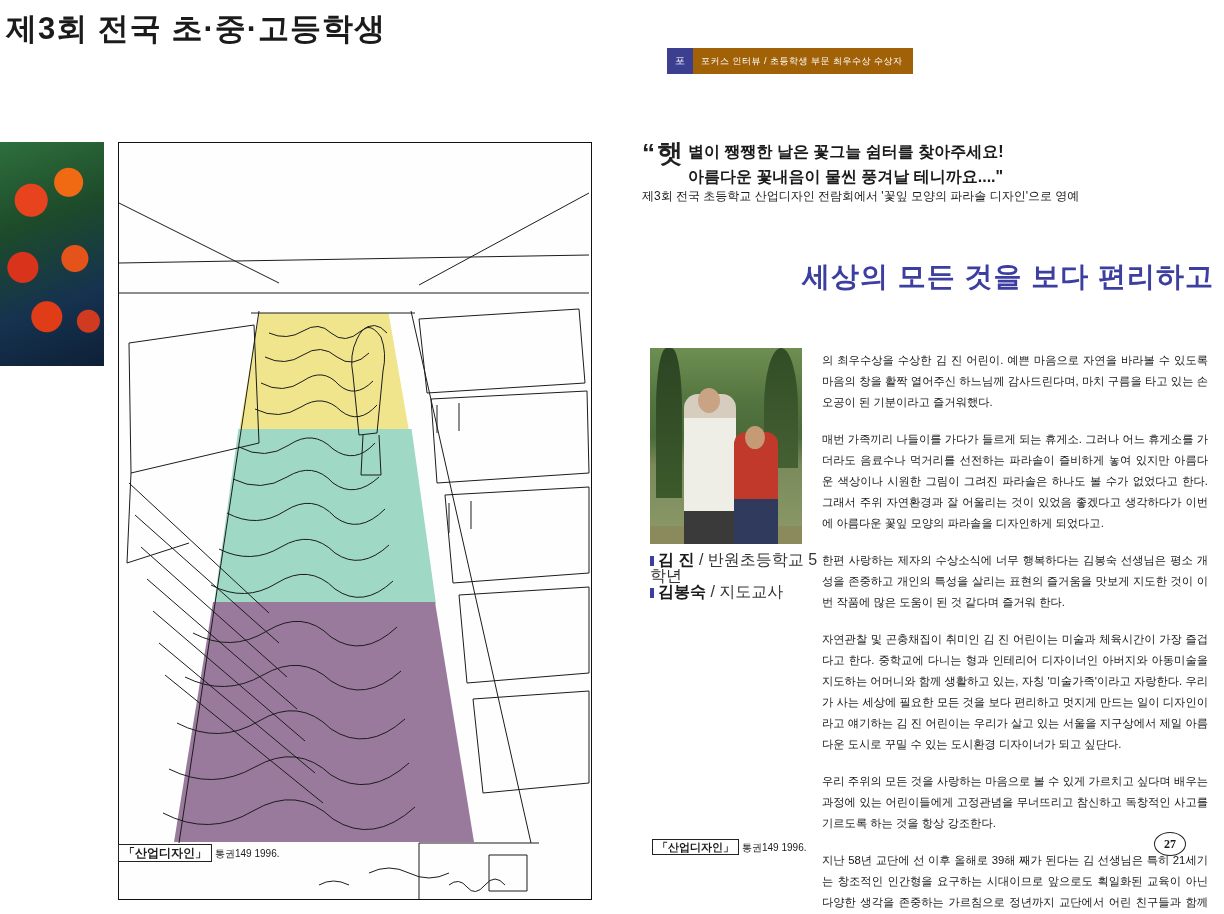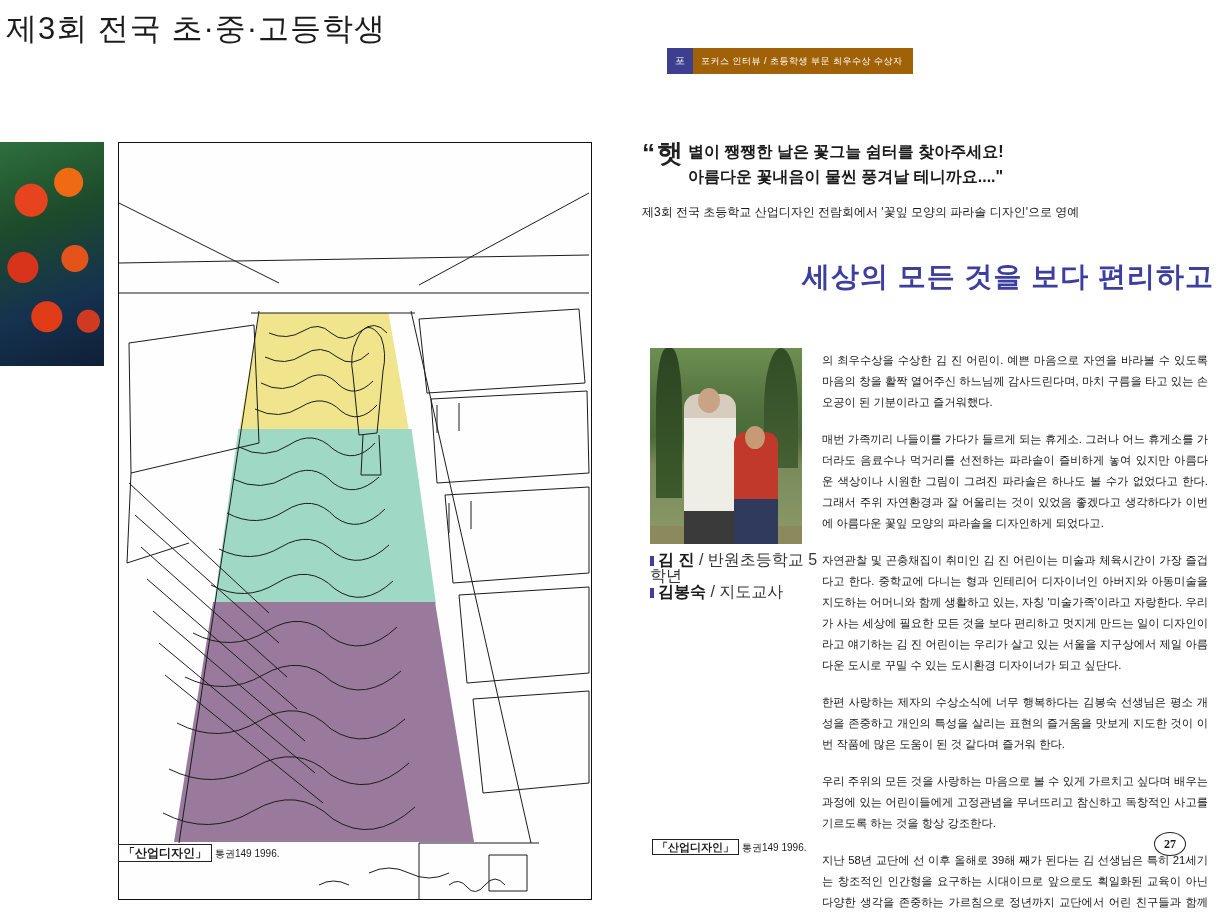--- a/index.html
+++ b/index.html
@@ -19,21 +19,21 @@
   
   #left-page {
     position: absolute;
     left: 0; top: 0;
     width: 612px; height: 914px;
   }
 
   .headline {
     position: absolute;
     left: 6px;
-    font-weight: normal;
+    font-weight: bold;
     color: #1b1b1b;
     letter-spacing: 1px;
     white-space: nowrap;
   }
   #headline-1 { top: 8px; font-size: 31px; }
   #headline-2 { top: 60px; font-size: 31px; }
 
   
   #flower-photo {
     position: absolute;
@@ -143,21 +143,21 @@
   #lead-block .q-line1, #lead-block .q-line2 {
     font-size: 16px;
     font-weight: bold;
     margin-left: 46px;
   }
   #lead-block .q-line1 { padding-top: 2px; }
   #lead-block .q-line2 { margin-top: 4px; }
   #lead-block .q-sub {
     clear: both;
     font-size: 12px;
-    margin-top: 16px;
+    margin-top: 0;
   }
 
   
   #main-title {
     position: absolute;
     left: 190px; top: 258px;
     width: 420px;
     text-align: right;
     font-size: 28px;
     font-weight: bold;
@@ -376,22 +376,22 @@
     </div>
     <div>
       <span class="marker"></span><span class="name">김봉숙</span>
       <span class="role">/ <span>지도교사</span></span>
     </div>
   </div>
 
   <div id="body-col">
     <p>의 최우수상을 수상한 김 진 어린이. 예쁜 마음으로 자연을 바라볼 수 있도록 마음의 창을 활짝 열어주신 하느님께 감사드린다며, 마치 구름을 타고 있는 손오공이 된 기분이라고 즐거워했다.</p>
     <p>매번 가족끼리 나들이를 가다가 들르게 되는 휴게소. 그러나 어느 휴게소를 가더라도 음료수나 먹거리를 선전하는 파라솔이 즐비하게 놓여 있지만 아름다운 색상이나 시원한 그림이 그려진 파라솔은 하나도 볼 수가 없었다고 한다. 그래서 주위 자연환경과 잘 어울리는 것이 있었음 좋겠다고 생각하다가 이번에 아름다운 꽃잎 모양의 파라솔을 디자인하게 되었다고.</p>
+    <p>한편 사랑하는 제자의 수상소식에 너무 행복하다는 김봉숙 선생님은 평소 개성을 존중하고 개인의 특성을 살리는 표현의 즐거움을 맛보게 지도한 것이 이번 작품에 많은 도움이 된 것 같다며 즐거워 한다.</p>
     <p>자연관찰 및 곤충채집이 취미인 김 진 어린이는 미술과 체육시간이 가장 즐겁다고 한다. 중학교에 다니는 형과 인테리어 디자이너인 아버지와 아동미술을 지도하는 어머니와 함께 생활하고 있는, 자칭 '미술가족'이라고 자랑한다. 우리가 사는 세상에 필요한 모든 것을 보다 편리하고 멋지게 만드는 일이 디자인이라고 얘기하는 김 진 어린이는 우리가 살고 있는 서울을 지구상에서 제일 아름다운 도시로 꾸밀 수 있는 도시환경 디자이너가 되고 싶단다.</p>
-    <p>한편 사랑하는 제자의 수상소식에 너무 행복하다는 김봉숙 선생님은 평소 개성을 존중하고 개인의 특성을 살리는 표현의 즐거움을 맛보게 지도한 것이 이번 작품에 많은 도움이 된 것 같다며 즐거워 한다.</p>
     <p>우리 주위의 모든 것을 사랑하는 마음으로 볼 수 있게 가르치고 싶다며 배우는 과정에 있는 어린이들에게 고정관념을 무너뜨리고 참신하고 독창적인 사고를 기르도록 하는 것을 항상 강조한다.</p>
     <p><span>지난 58년 교단에 선 이후 올해로 39해 째가 된다는 김 선생님은 특히 21세기는 창조적인 인간형을 요구하는 시대이므로 앞으로도 획일화된 교육이 아닌 다양한 생각을 존중하는 가르침으로 정년까지 교단에서 어린 친구들과 함께 생활하고 싶다며, 김 진 어린이의 수상을 다시 한번 기뻐했다.</span><span class="endmark">//</span></p>
   </div>
 
   <div id="right-footer">
     <span class="boxed">「산업디자인」</span><span class="sub">통권149 1996.</span>
   </div>
 
   <div id="page-number">27</div>
 </div>

